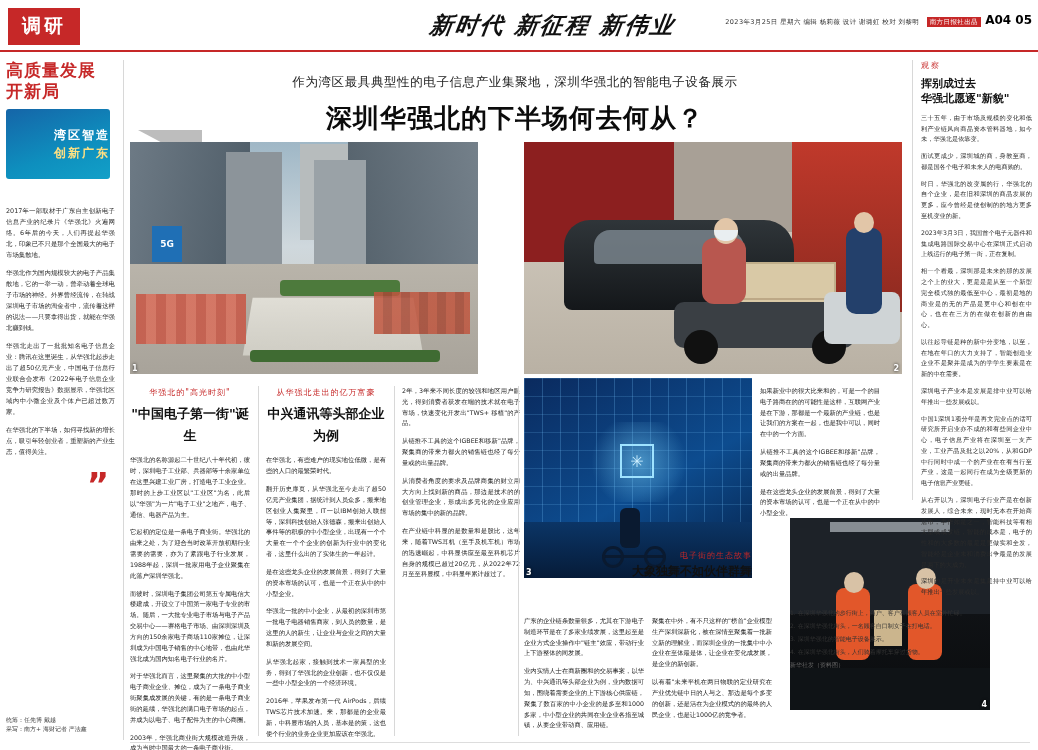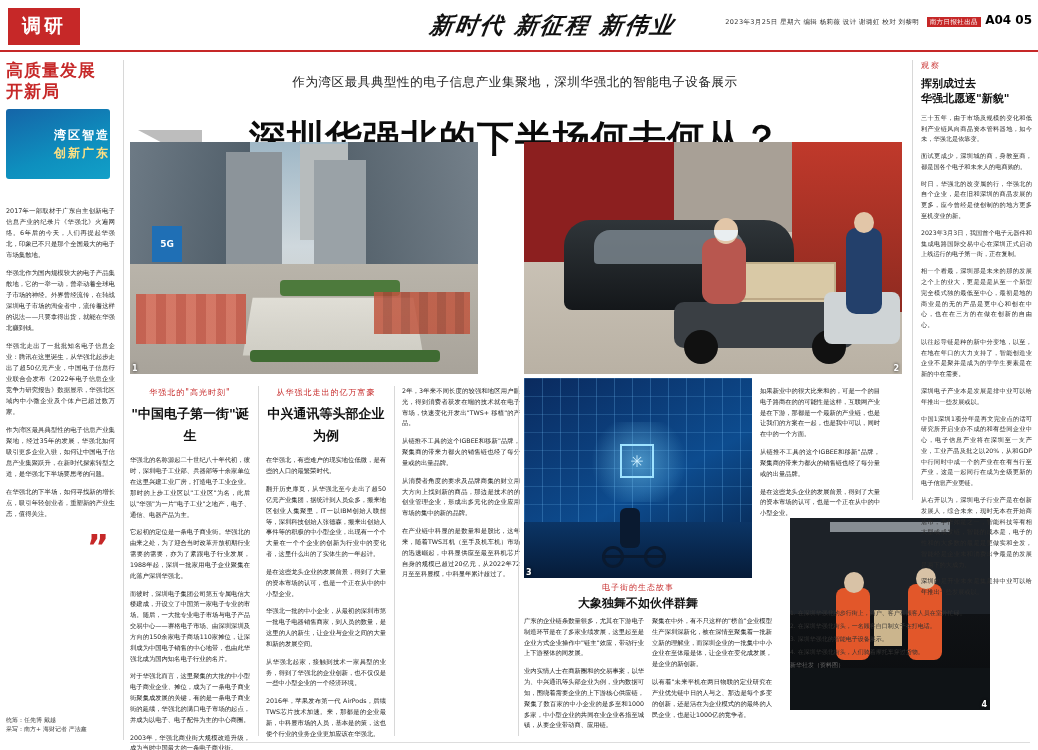--- a/index.html
+++ b/index.html
@@ -76,22 +76,22 @@
   .rail-credit {
     position:absolute; left:0; bottom:6px; font-size:6px; color:#444; line-height:1.6;
   }
 
   
   .kicker {
     position:absolute; left:130px; top:74px; width:770px;
     text-align:center; font-size:12.5px; color:#222; letter-spacing:0.6px;
   }
   .headline {
-    position:absolute; left:130px; top:114px; width:770px;
-    text-align:center; font-size:37px; font-weight:bold; color:#0b0b0b;
+    position:absolute; left:130px; top:101px; width:770px;
+    text-align:center; font-size:26px; font-weight:bold; color:#0b0b0b;
     letter-spacing:1px;
   }
   .grey-wedge {
     position:absolute; left:138px; top:130px; width:64px; height:34px;
     background:#bdbdbd;
     clip-path:polygon(0 0, 100% 0, 100% 100%);
   }
 
   
   .photo { position:absolute; overflow:hidden; }
@@ -196,22 +196,22 @@
 
   
   .captions {
     position:absolute; left:790px; top:608px; width:200px;
     font-size:6px; line-height:1.65; color:#333;
   }
   .captions p { margin:0 0 3px 0; }
   .caption-credit { margin-top:4px; color:#666; }
 
   .mid-caption {
-    position:absolute; left:524px; top:582px; width:228px;
-    text-align:center;
+    position:absolute; left:524px; top:550px; width:228px;
+    text-align:right;
   }
   .mid-caption .small { font-size:8px; color:#c62828; letter-spacing:1px; }
   .mid-caption .big { font-size:12px; font-weight:bold; margin-top:2px; color:#111; }
 
   .footer-rule { position:absolute; left:130px; top:742px; width:900px; height:1px; background:#ddd; }
 </style>
 </head>
 <body>
 
 <div class="page">
@@ -231,21 +231,20 @@
   <div class="left-rail">
     <div class="rail-title">高质量发展<br>开新局</div>
     <div class="rail-badge">
       <div>湾区智造</div>
       <div class="l2">创新广东</div>
     </div>
     <div class="rail-body">
       <p>2017年一部取材于广东自主创新电子信息产业的纪录片《华强北》火遍网络。6年后的今天，人们再提起华强北，印象已不只是那个全国最大的电子市场集散地。</p>
       <p>华强北作为国内规模较大的电子产品集散地，它的一举一动，曾牵动着全球电子市场的神经。外界曾经流传，在转战深圳电子市场的淘金者中，流传着这样的说法——只要拿得出货，就能在华强北赚到钱。</p>
       <p>华强北走出了一批批知名电子信息企业：腾讯在这里诞生，从华强北起步走出了超50亿元产业，中国电子信息行业联合会发布《2022年电子信息企业竞争力研究报告》数据显示，华强北区域内中小微企业及个体户已超过数万家。</p>
-      <p>作为湾区最具典型性的电子信息产业集聚地，经过35年的发展，华强北如何吸引更多企业入驻，如何让中国电子信息产业集聚跃升，在新时代探索转型之道，是华强北下半场要思考的问题。</p>
       <p>在华强北的下半场，如何寻找新的增长点，吸引年轻创业者，重塑新的产业生态，值得关注。</p>
     </div>
     <div class="rail-quote">”</div>
     <div class="rail-credit">
       <div>统筹：任先博 戴越</div>
       <div>采写：南方+ 海财记者 严法鑫</div>
     </div>
   </div>
 
   <div class="kicker">作为湾区最具典型性的电子信息产业集聚地，深圳华强北的智能电子设备展示</div>

